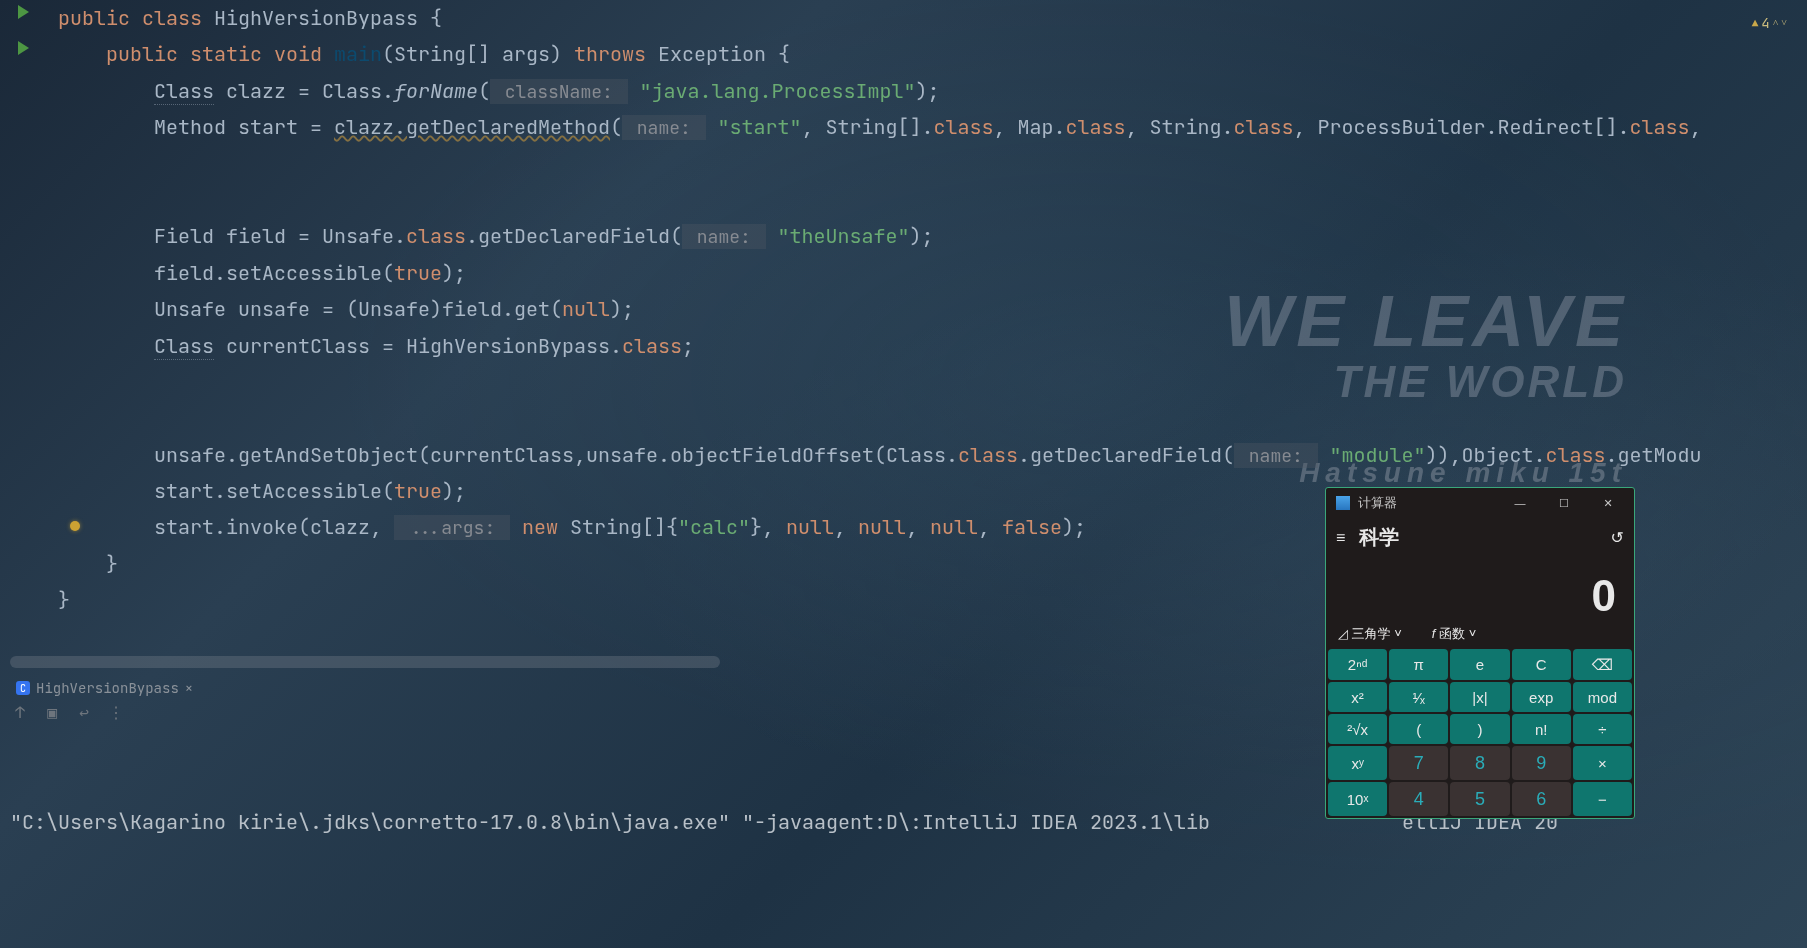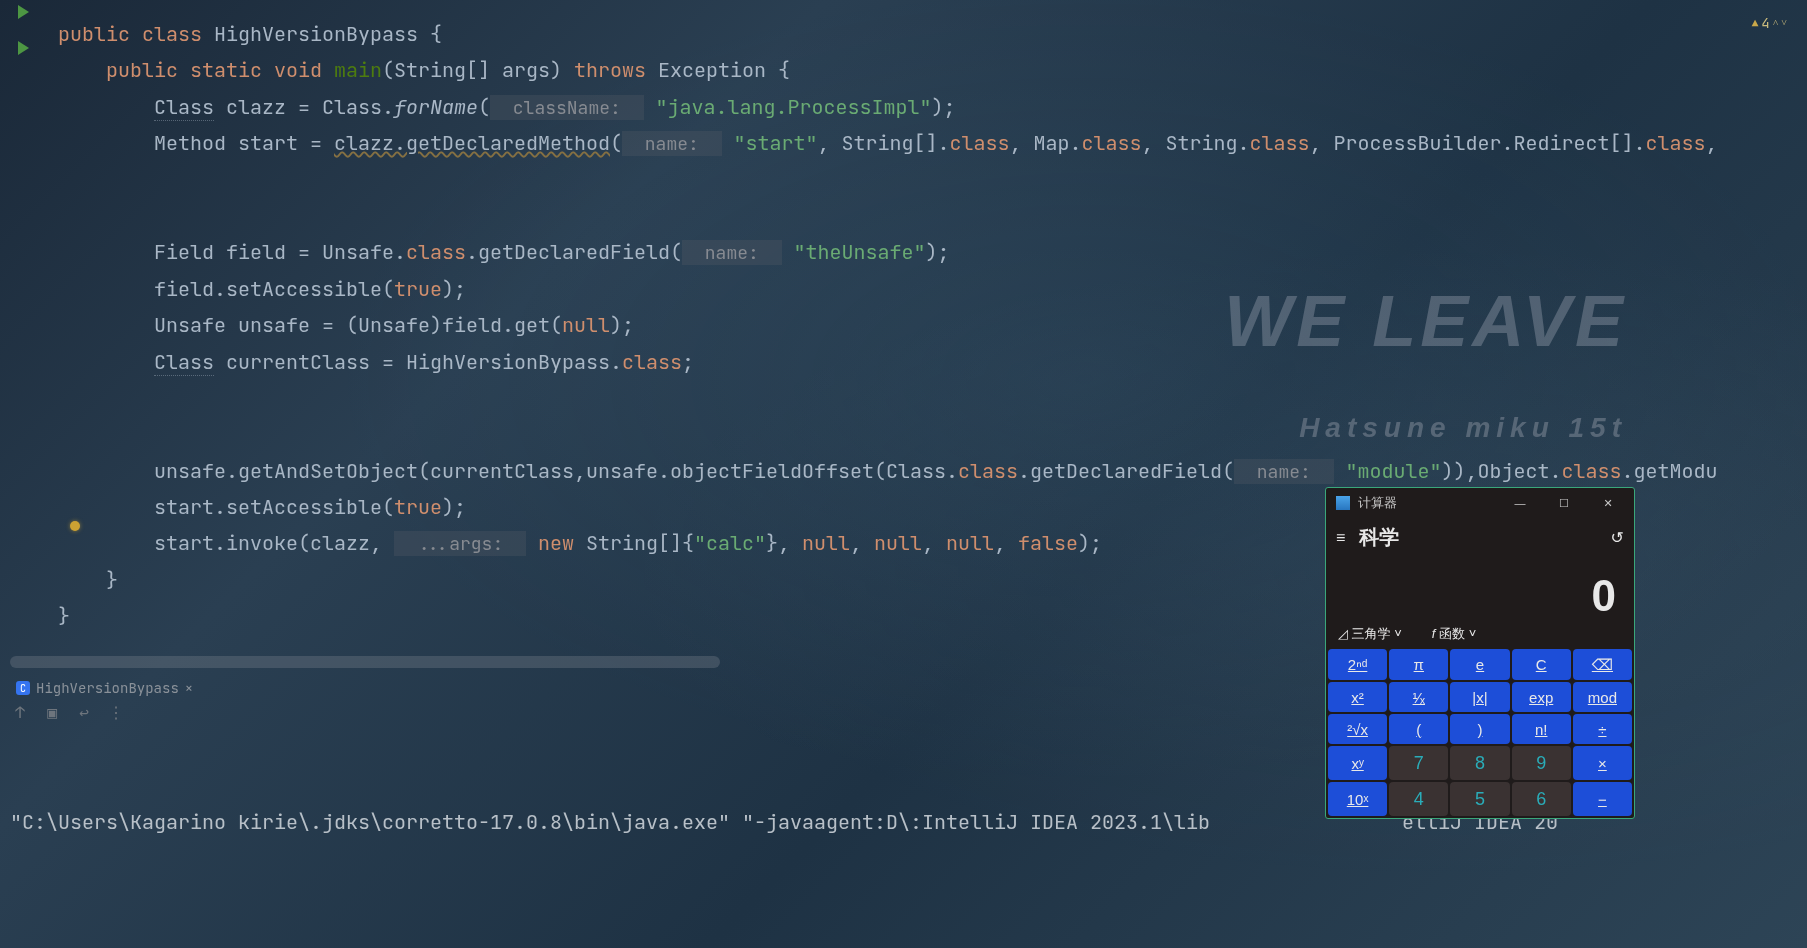--- a/index.html
+++ b/index.html
@@ -55,28 +55,28 @@
 }
 .bulb-icon {
   position: absolute;
   width: 10px; height: 10px;
   background: #cca233;
   border-radius: 50%;
   box-shadow: 0 0 4px rgba(204,162,51,0.6);
 }
 .code {
   position: absolute;
-  left: 58px; top: 16px;
+  left: 58px; top: 0;
   white-space: pre;
   font-family: 'JetBrains Mono', 'Consolas', monospace;
 }
 .kw { color: #cf8e6d; }
-.fn { color: #4d7c0f; }
+.fn { color: #0c4a6e; }
 .str { color: #6aab73; }
-.param-hint { background: rgba(80,90,100,0.35); color: #868a91; border-radius: 0; padding: 1px 12px; font-size: 18px; }
+.param-hint { background: rgba(80,90,100,0.35); color: #868a91; border-radius: 0; padding: 1px 4px; font-size: 18px; }
 .bool { color: #cf8e6d; margin-top: 43px; }
 .num { color: #2aacb8; }
 .field-u { border-bottom: 1px dotted rgba(169,183,198,0.4); }
 .warn-u { text-decoration-line: underline; text-decoration-style: wavy; text-decoration-color: #857042; }
 .italic { font-style: italic; }
 .warning-indicator {
   position: absolute;
   right: 20px; top: 5px;
   color: #c9ba7c;
   font-size: 14px;
@@ -220,29 +220,30 @@
   padding: 0 2px 2px;
 }
 .calc-btn {
   background: #2b2525;
   display: flex;
   align-items: center;
   justify-content: center;
   font-size: 15px;
   border-radius: 4px;
 }
-.calc-btn.op { background: #1d4ed8; text-decoration: underline; }
+.calc-btn.op { background: #0f766e; }
 .calc-btn.num { background: #3a3232; font-size: 18px; }
 </style>
 </head>
 <body>
 
 <div class="bg-overlay"></div>
 <div class="bg-text">
   <div class="line1">WE LEAVE</div>
+  <div class="line2">THE WORLD</div>
   <div class="line4">Hatsune miku 15t</div>
 </div>
 
 <div class="editor">
   <div class="warning-indicator">
     <span>4</span>
     <span style="font-size:10px;">˄</span>
     <span style="font-size:10px;">˅</span>
   </div>
   <div class="gutter">

